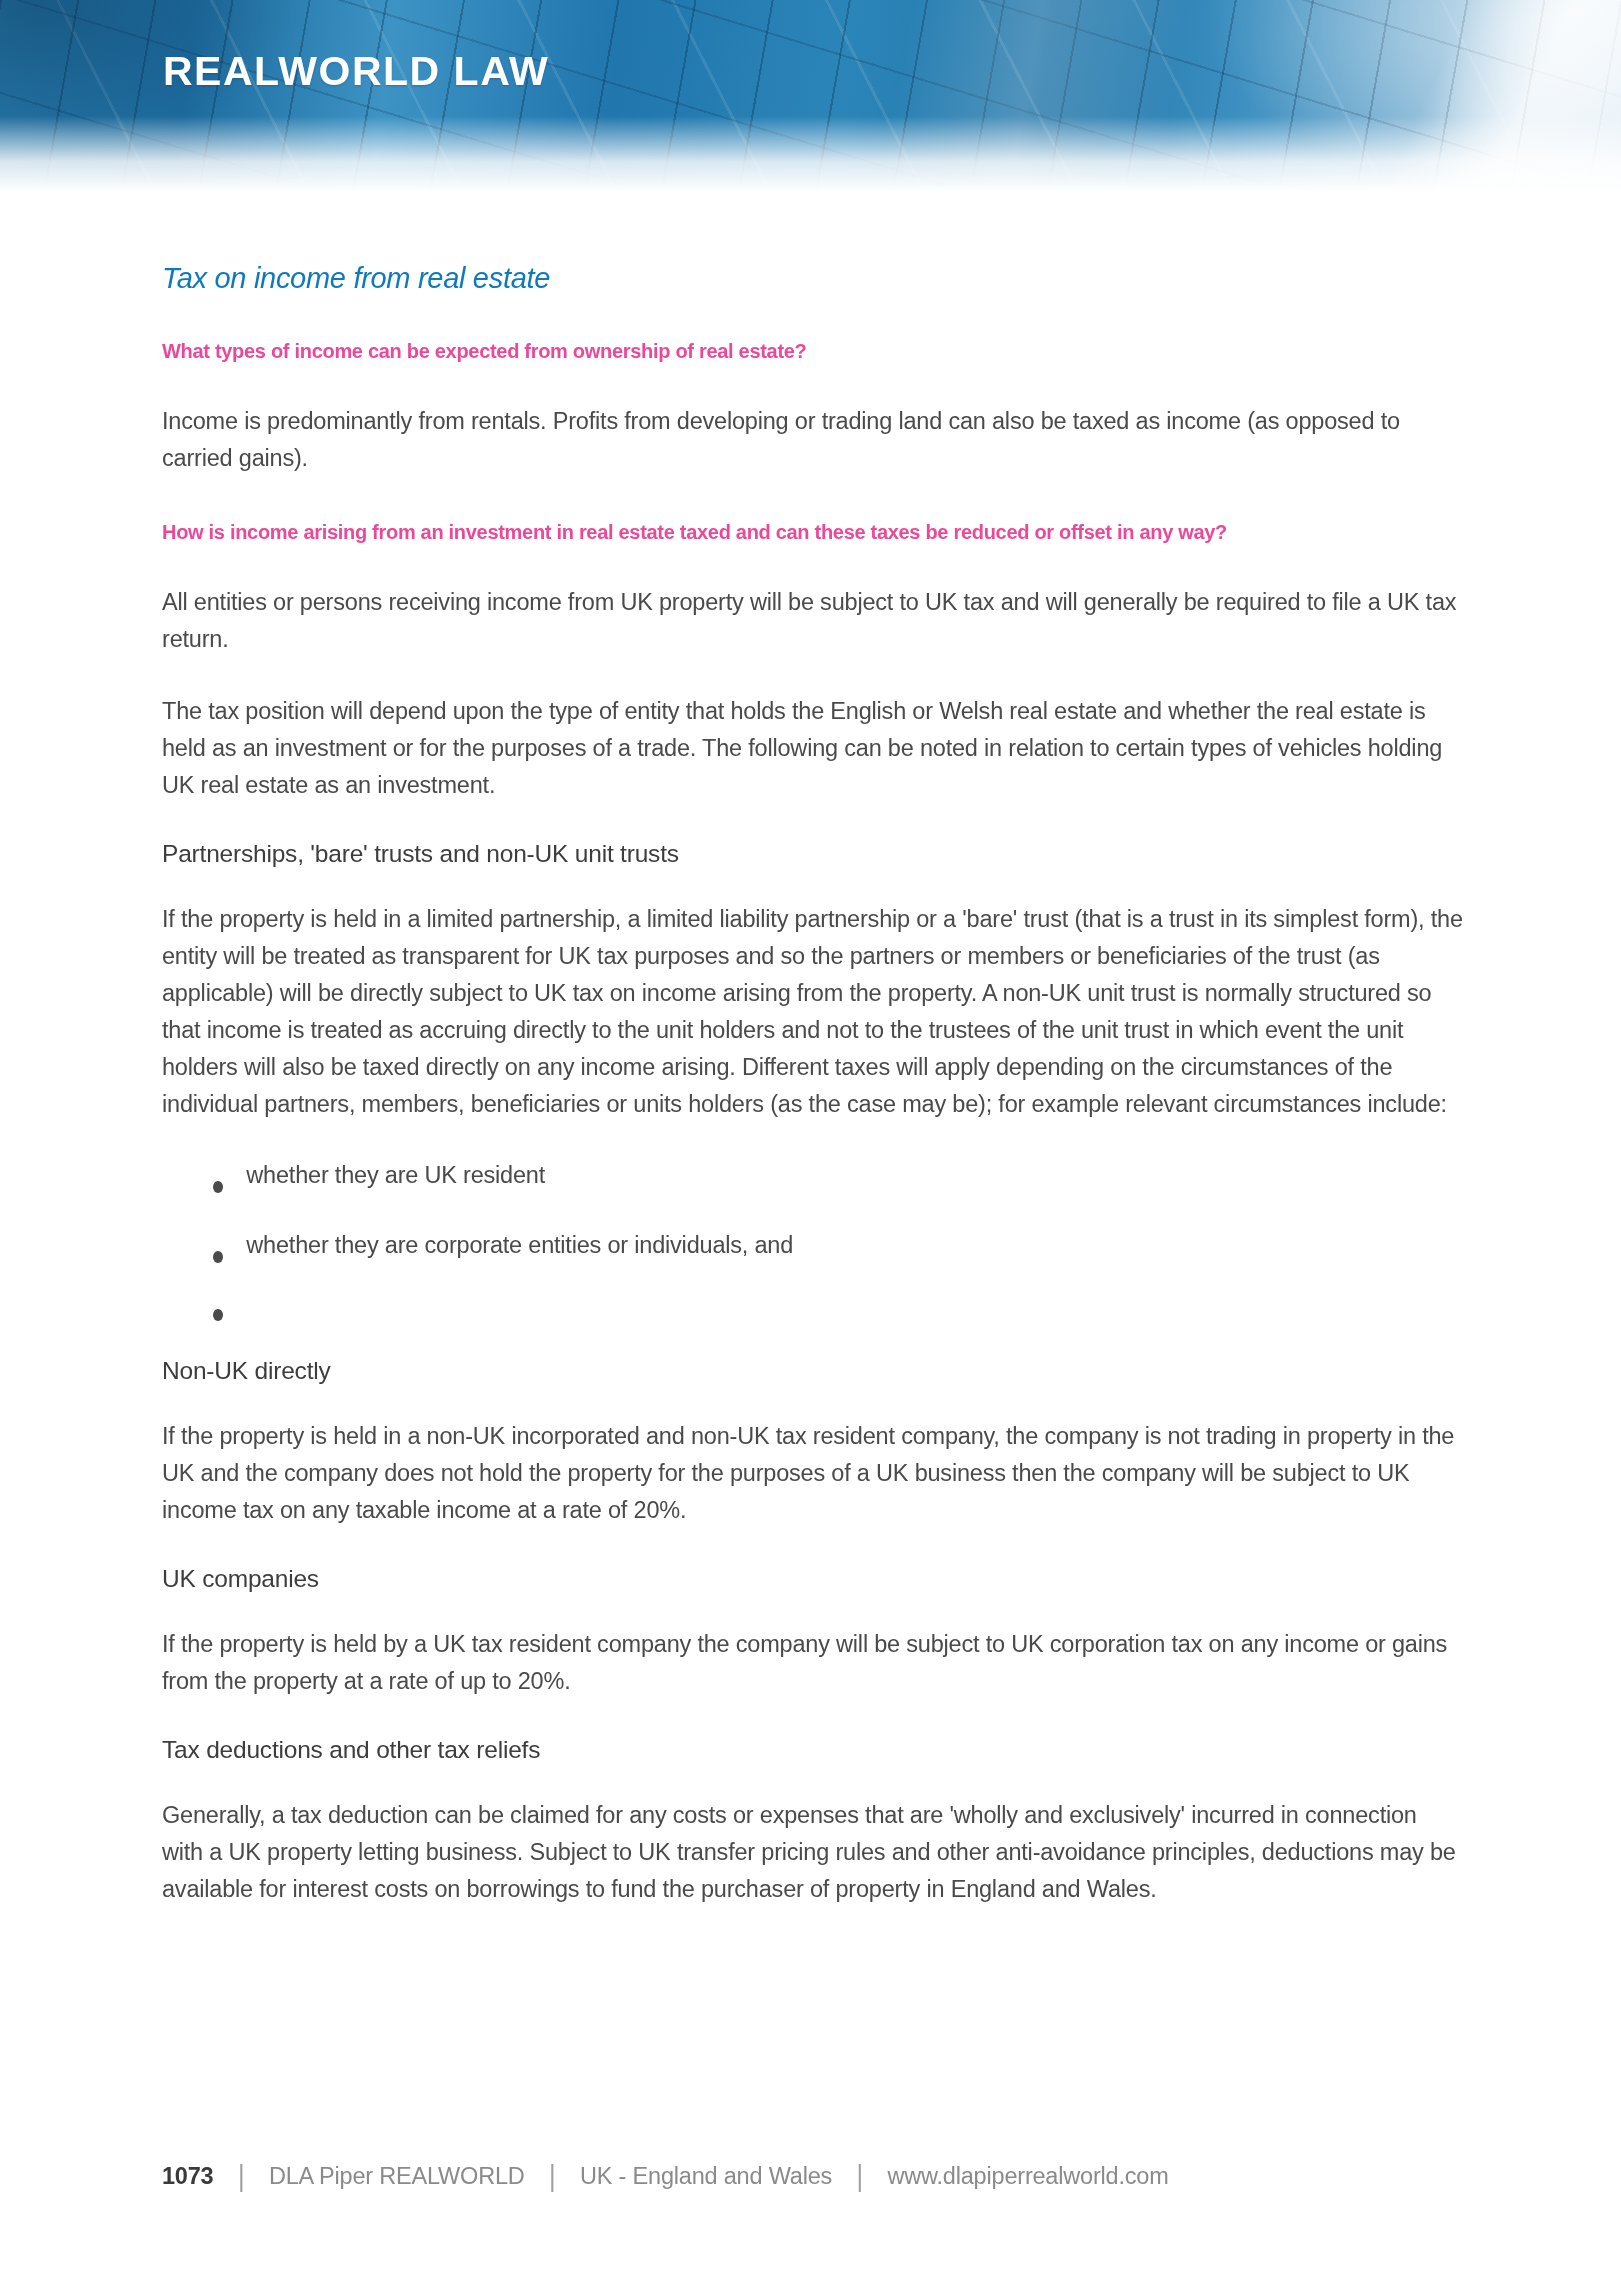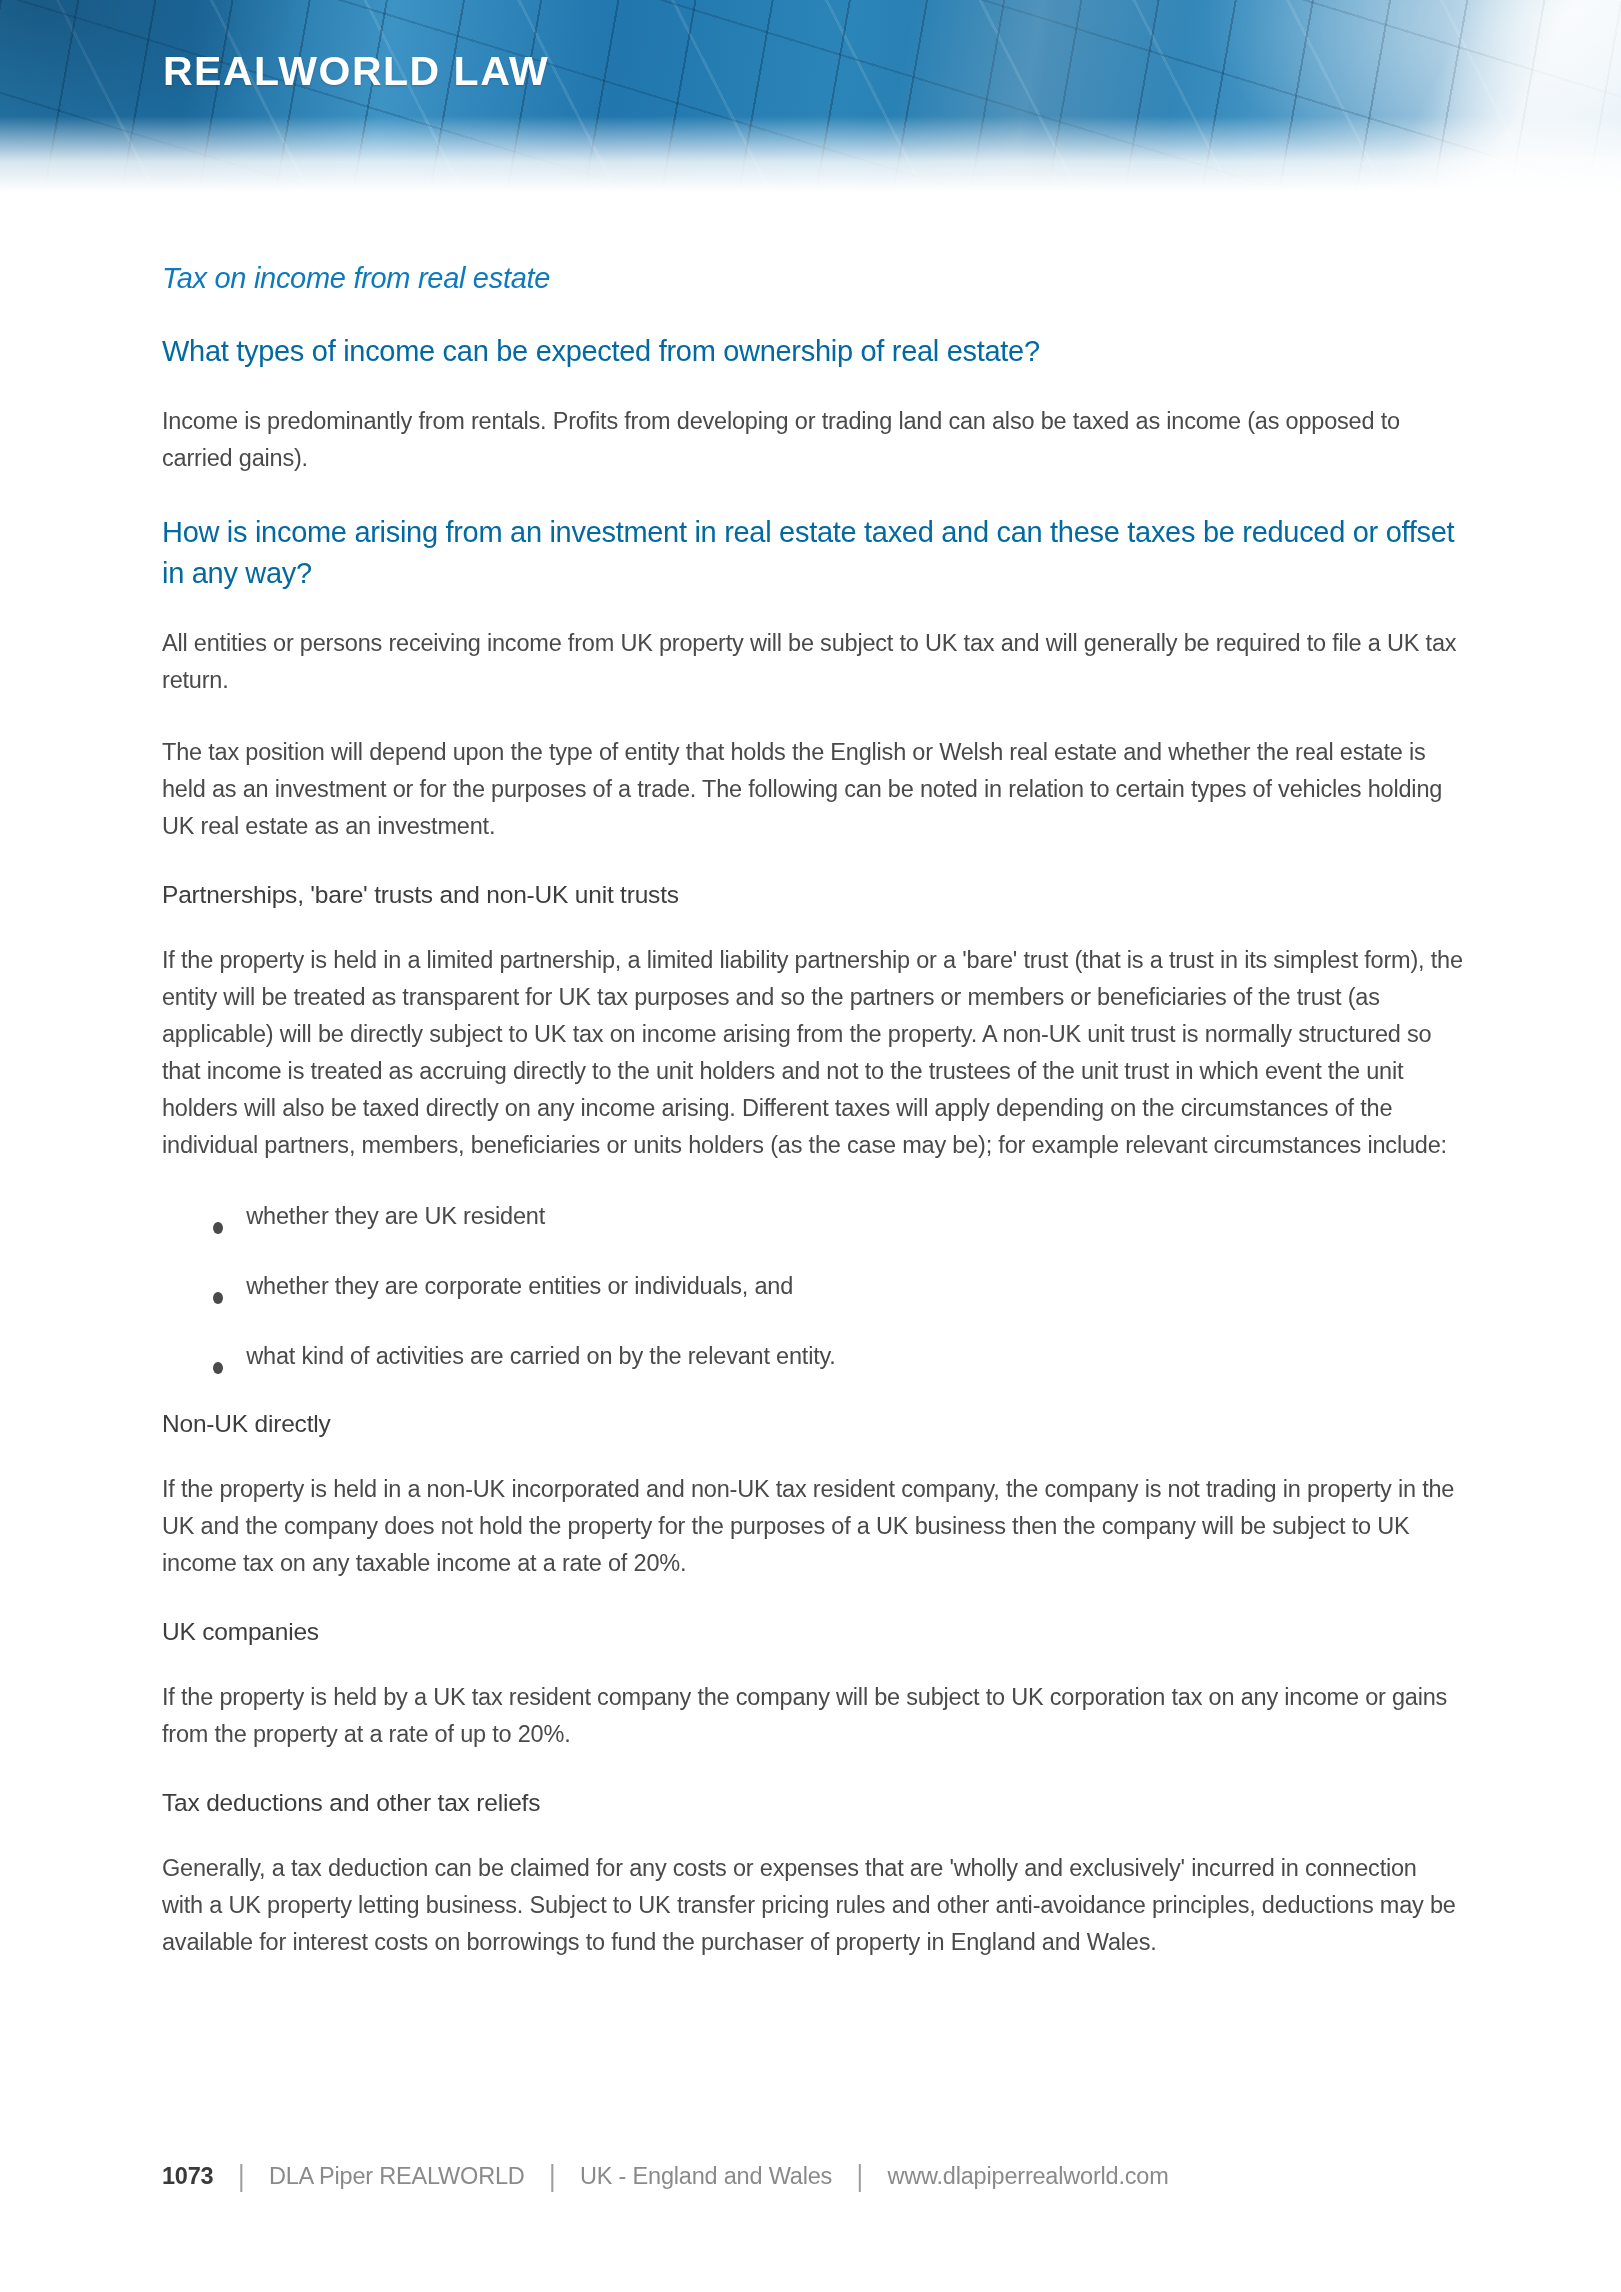--- a/index.html
+++ b/index.html
@@ -63,24 +63,24 @@
   .doc-title {
     color: #0e7abc;
     font-style: italic;
     font-size: 29px;
     line-height: 35px;
     font-weight: normal;
     letter-spacing: -0.3px;
     margin: 0 0 35px 0;
   }
   .question {
-    color: #0369a1;
-    font-size: 29px;
+    color: #ec4899;
+    font-size: 20px;
     line-height: 41px;
-    font-weight: normal;
+    font-weight: bold;
     letter-spacing: -0.3px;
     margin: 0 0 31px 0;
   }
   .para {
     font-size: 23.5px;
     line-height: 37px;
     letter-spacing: -0.2px;
     margin: 0 0 35px 0;
   }
   .subhead {
@@ -165,21 +165,20 @@
       <li class="bullet-item">
         <span class="bullet-dot"></span>
         <span>whether they are UK resident</span>
       </li>
       <li class="bullet-item">
         <span class="bullet-dot"></span>
         <span>whether they are corporate entities or individuals, and</span>
       </li>
       <li class="bullet-item">
         <span class="bullet-dot"></span>
-        <span>what kind of activities are carried on by the relevant entity.</span>
       </li>
     </ul>
 
     <h3 class="subhead">Non-UK directly</h3>
     <p class="para">If the property is held in a non-UK incorporated and non-UK tax resident company, the company is not trading in property in the UK and the company does not hold the property for the purposes of a UK business then the company will be subject to UK income tax on any taxable income at a rate of 20%.</p>
 
     <h3 class="subhead">UK companies</h3>
     <p class="para">If the property is held by a UK tax resident company the company will be subject to UK corporation tax on any income or gains from the property at a rate of up to 20%.</p>
 
     <h3 class="subhead">Tax deductions and other tax reliefs</h3>

